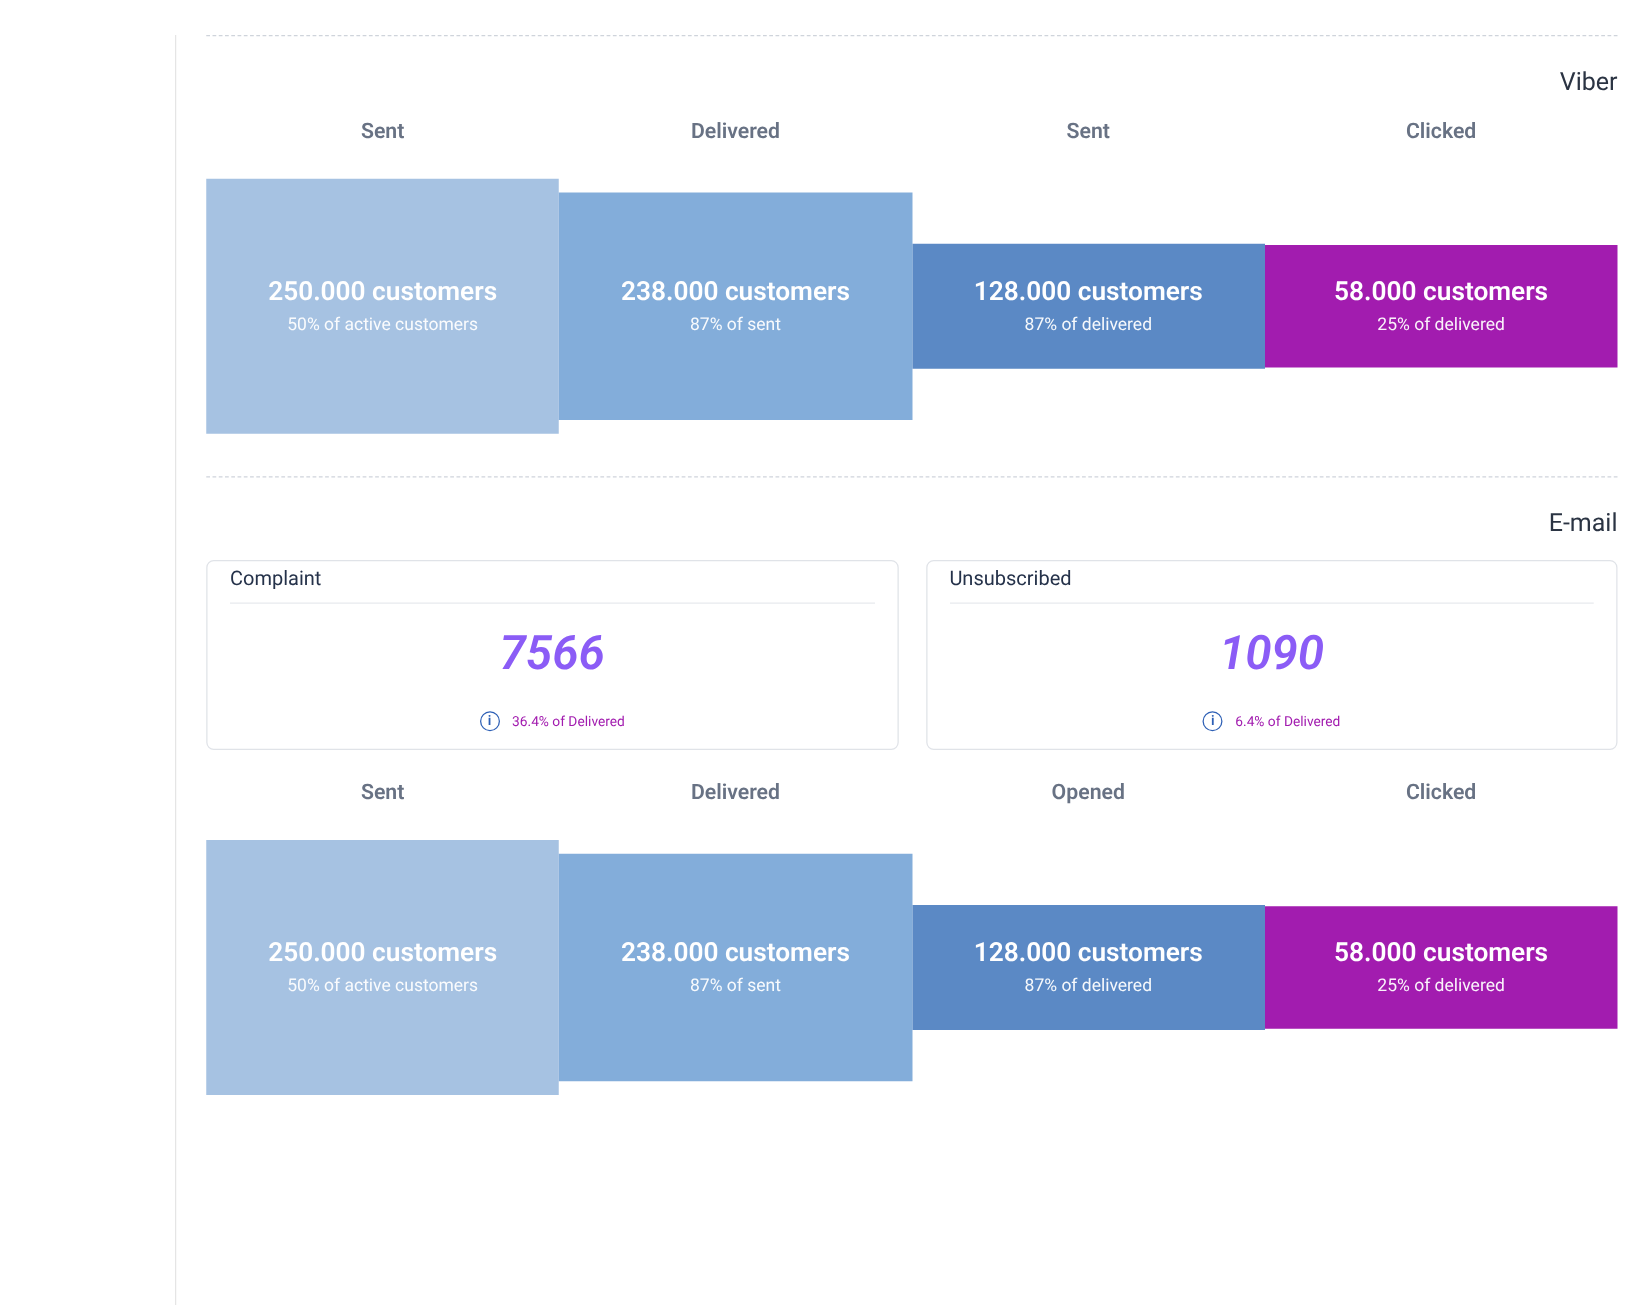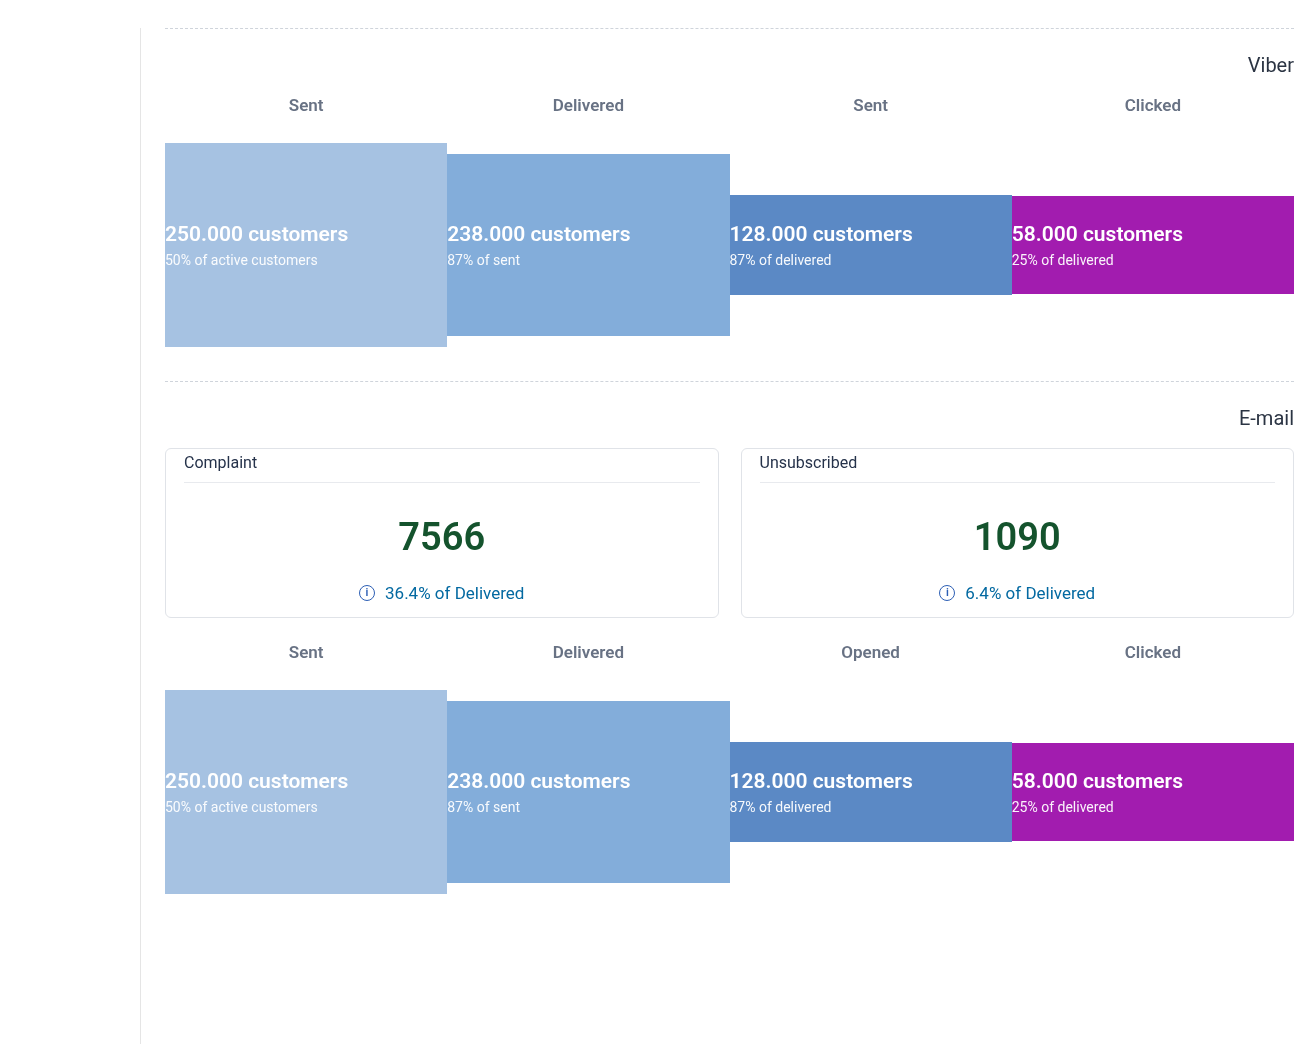--- a/index.html
+++ b/index.html
@@ -46,21 +46,21 @@
   .funnel {
     position: relative;
     display: flex;
     height: 204px;
     align-items: center;
   }
   .step {
     flex: 1 0 0;
     display: flex;
     flex-direction: column;
-    align-items: flex-start;
+    align-items: center;
     justify-content: center;
     color: #fff;
     text-align: center;
   }
   .step .big {
     font-size: 21px;
     font-weight: 600;
     margin-bottom: 6px;
     white-space: nowrap;
   }
@@ -95,32 +95,33 @@
   }
   .card-title {
     font-size: 16px;
     color: #25324a;
     padding-bottom: 10px;
     border-bottom: 1px solid #e8eaee;
   }
   .card-value {
     font-size: 38px;
     font-weight: 600;
-    color: #14532d;
+    color: #8b5cf6;
     text-align: center;
-    margin-top: 32px;
+    margin-top: 18px;
     margin-bottom: 14px;
+    font-style: italic;
   }
   .card-foot {
     display: flex;
     justify-content: center;
     align-items: center;
     gap: 10px;
-    font-size: 17px;
-    color: #0369a1;
+    font-size: 11px;
+    color: #a21caf;
     margin-top: 24px;
   }
   .info-icon {
     width: 16px; height: 16px;
     border: 1.5px solid #2d5fb5;
     border-radius: 50%;
     position: relative;
     display: inline-block;
   }
   .info-icon::after {

